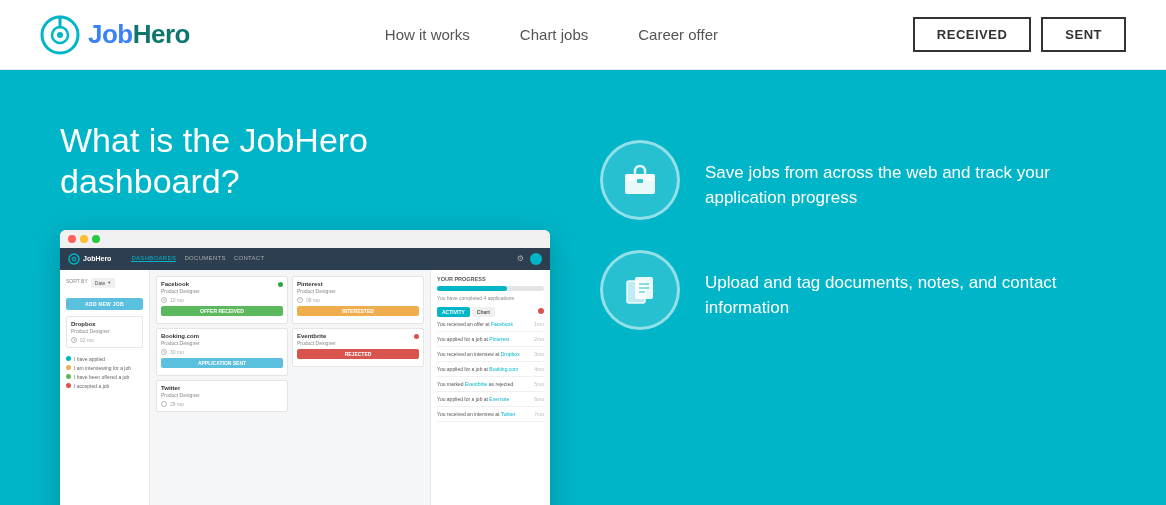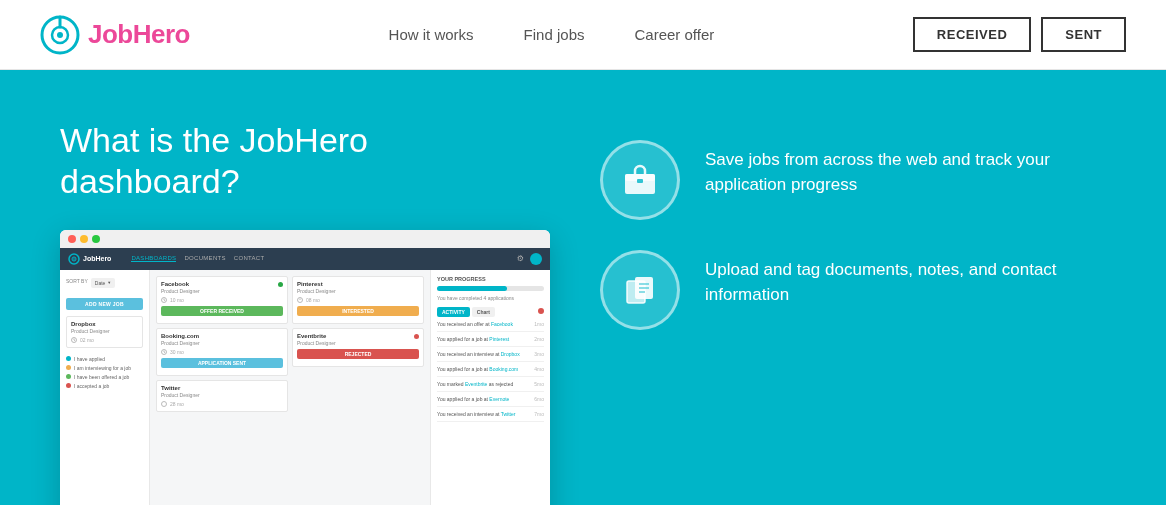--- a/index.html
+++ b/index.html
@@ -25,21 +25,21 @@
       height: 40px;
     }
     .logo-text {
       font-size: 26px;
       font-weight: 300;
       color: #555;
       letter-spacing: -0.5px;
     }
     .logo-text span {
       font-weight: 700;
-      color: #ec4899;
+      color: #3b82f6;
     }
     .nav {
       display: flex;
       gap: 50px;
       align-items: center;
     }
     .nav a {
       text-decoration: none;
       color: #555;
       font-size: 15px;
@@ -238,40 +238,41 @@
       fill: #fff;
     }
     .feature-text-area {
       padding-top: 8px;
     }
     .feature-text {
       color: #fff;
       font-size: 17px;
       font-weight: 300;
       line-height: 1.45;
+      margin-top: 13px;
     }
   </style>
 </head>
 <body>
 
 <header class="header">
   <div class="logo-area">
     <svg class="logo-icon" viewBox="0 0 40 40" xmlns="http://www.w3.org/2000/svg">
       <circle cx="20" cy="20" r="18" fill="none" stroke="#00b5c8" stroke-width="3"></circle>
       <circle cx="20" cy="20" r="8" fill="none" stroke="#00b5c8" stroke-width="2.5"></circle>
       <circle cx="20" cy="20" r="3" fill="#00b5c8"></circle>
       <line x1="20" y1="2" x2="20" y2="12" stroke="#00b5c8" stroke-width="3" stroke-linecap="round"></line>
     </svg>
     <div class="logo-text">
-      <span>Job</span><span style="color:#ec4899">Hero</span>
+      <span>Job</span><span style="color:#0f766e">Hero</span>
     </div>
   </div>
   <nav class="nav">
     <a href="#">How it works</a>
-    <a href="#">Find jobs</a>
+    <a href="#">Chart jobs</a>
     <a href="#">Career offer</a>
   </nav>
   <div class="header-buttons">
     <button class="btn-register">RECEIVED</button>
     <button class="btn-login">SENT</button>
   </div>
 </header>
 
 <section class="hero">
   <div class="hero-left">

